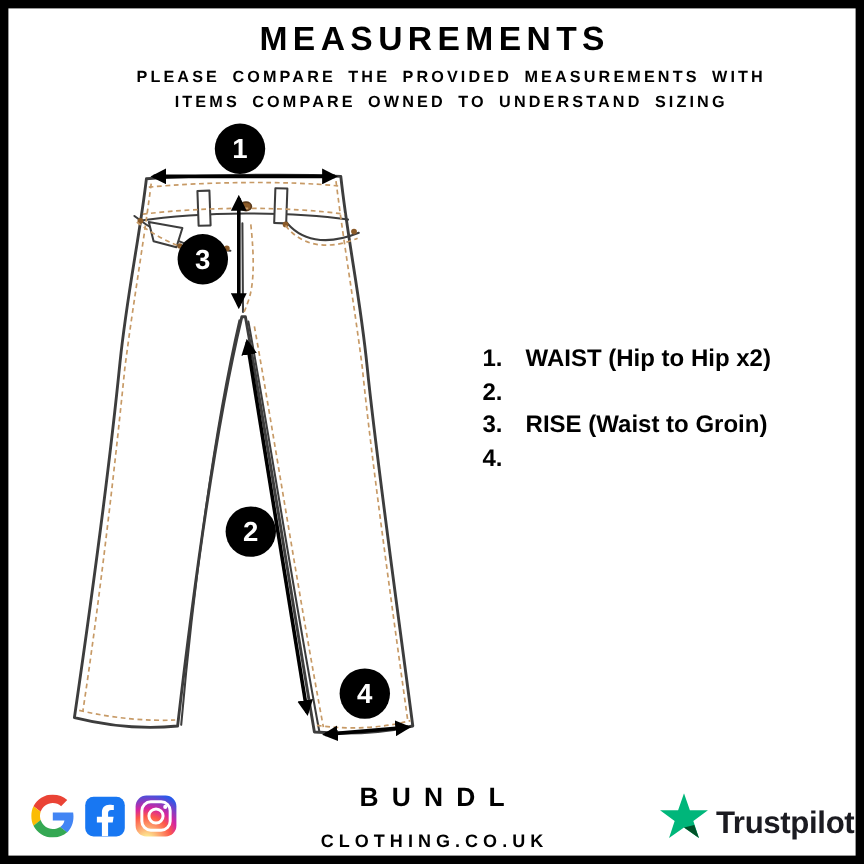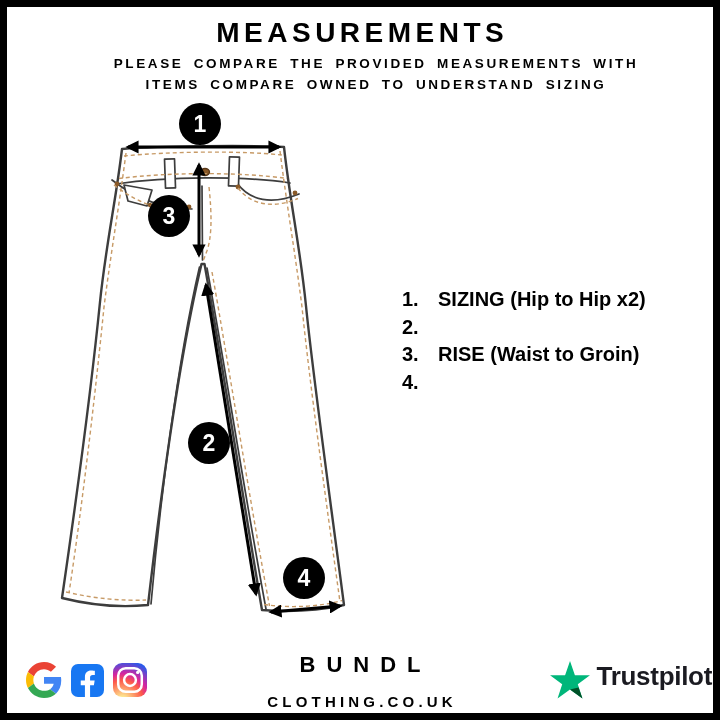--- a/index.html
+++ b/index.html
@@ -47,21 +47,21 @@
     display: flex; align-items: flex-end; justify-content: center; overflow: hidden;
   }
   .ig-box {
     width: 34px; height: 34px; border-radius: 9px;
     background: radial-gradient(circle at 28% 110%, #fdf497 0%, #fdf497 5%, #fd5949 45%, #d6249f 60%, #285AEB 90%);
     display: flex; align-items: center; justify-content: center;
   }
   .brand { position: absolute; top: 650px; left: 0; width: 100%; text-align: center; }
   .brand-name { font-size: 22px; font-weight: bold; letter-spacing: 11px; text-indent: 11px; line-height: 30px; }
   .brand-domain { font-size: 15px; font-weight: bold; letter-spacing: 4.2px; text-indent: 4.2px; margin-top: 13px; }
-  .trustpilot { position: absolute; top: 661px; right: 8px; display: flex; align-items: flex-start; gap: 6px; }
+  .trustpilot { position: absolute; top: 661px; right: 8px; display: flex; align-items: flex-end; gap: 6px; }
   .trustpilot-label { font-size: 26px; font-weight: bold; color: #1b1b21; letter-spacing: -0.3px; }
 </style>
 </head>
 <body>
 
 <div class="frame"></div>
 
 <div class="title">MEASUREMENTS</div>
 <div class="subtitle">
   <div>PLEASE COMPARE THE PROVIDED MEASUREMENTS WITH</div>
@@ -128,21 +128,21 @@
 </svg>
 
 <div class="marker" style="left:179px; top:103px;">1</div>
 <div class="marker" style="left:148px; top:195px;">3</div>
 <div class="marker" style="left:188px; top:422px;">2</div>
 <div class="marker" style="left:283px; top:557px;">4</div>
 
 <div class="legend">
   <div class="legend-row">
     <span class="legend-num">1.</span>
-    <span>SIZING (Hip to Hip x2)</span>
+    <span>WAIST (Hip to Hip x2)</span>
   </div>
   <div class="legend-row">
     <span class="legend-num">2.</span>
   </div>
   <div class="legend-row">
     <span class="legend-num">3.</span>
     <span>RISE (Waist to Groin)</span>
   </div>
   <div class="legend-row">
     <span class="legend-num">4.</span>

